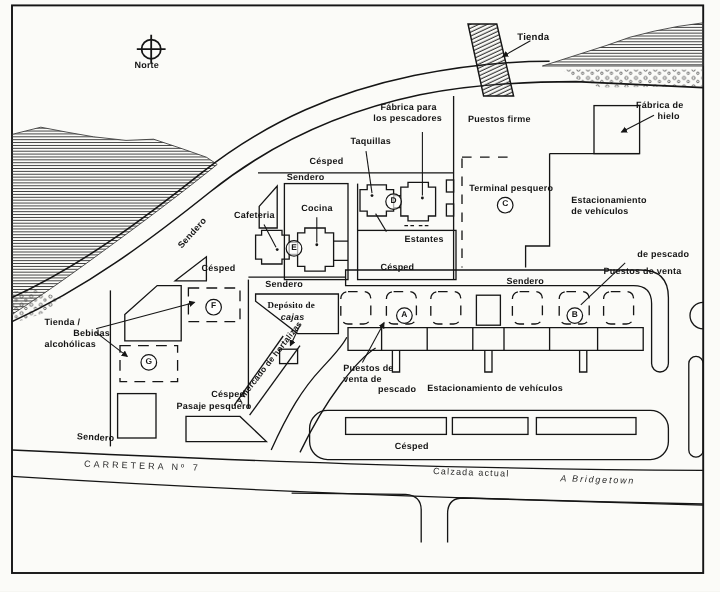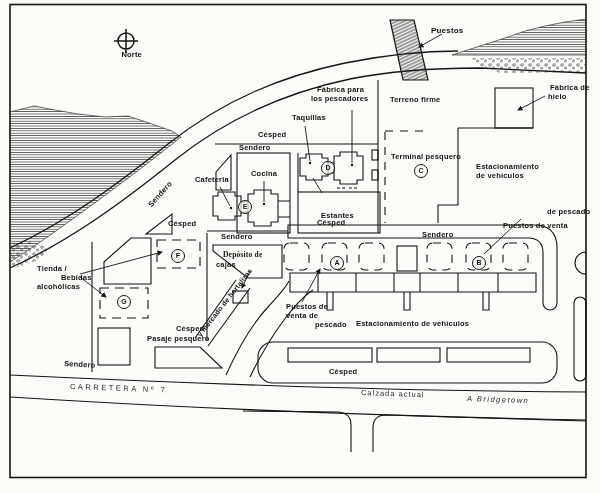--- a/index.html
+++ b/index.html
@@ -12,21 +12,21 @@
   .rot48{transform:rotate(-48deg);transform-origin:left center;}
   .rot52{transform:rotate(-52deg);transform-origin:left center;}
   .rot2{transform:rotate(2deg);transform-origin:left center;}
   .rot3{transform:rotate(3deg);transform-origin:left center;}
   .carretera{font-weight:normal;letter-spacing:2.5px;font-size:7.5px;color:#2a2a2a;}
   .calzada{font-weight:normal;letter-spacing:1px;font-size:7.5px;color:#2a2a2a;}
   .bridgetown{font-weight:normal;font-style:italic;letter-spacing:1.5px;font-size:7.5px;color:#2a2a2a;}
   .marker{position:absolute;width:12px;height:12px;border:1px solid #141414;border-radius:50%;
           font:bold 7px "Liberation Sans",sans-serif;color:#141414;text-align:center;
           line-height:12px;background:rgba(255,255,255,.65);}
-  .ctr{text-align:right;}
+  .ctr{text-align:left;}
 </style>
 </head>
 <body>
 
 <div id="stage">
 
 <svg id="plan-svg" width="600" height="493" viewBox="0 0 600 493">
   <defs>
     <pattern id="hl" width="5" height="2.4" patternUnits="userSpaceOnUse">
       <path d="M0,1.2 H5" stroke="#3a3a3a" stroke-width="0.8"></path>
@@ -157,57 +157,57 @@
         <circle cx="231" cy="208" r="1.2" fill="#151515" stroke="none"></circle>
     <path d="M80,274 L162,252" marker-end="url(#ah)"></path>
     <path d="M80,277 L106,297" marker-end="url(#ah)"></path>
     <path d="M521,219 L484,254"></path>
     <path d="M302,302 L320,269" marker-end="url(#ah)"></path>
     <path d="M250,271 L242,288" marker-end="url(#ah)"></path>
   </g>
 </svg>
 
 <div class="lbl ctr" style="left:112px;top:51px;width:30px;">Norte</div>
-<div class="lbl big" style="left:431px;top:27px;">Puestos</div>
-
-<div class="lbl" style="left:530px;top:84px;margin-left:20px;">Fábrica de</div>
+<div class="lbl big" style="left:431px;top:27px;">Tienda</div>
+
+<div class="lbl" style="left:530px;top:84px;">Fábrica de</div>
 <div class="lbl" style="left:548px;top:93px;">hielo</div>
 
-<div class="lbl" style="left:390px;top:96px;">Terreno firme</div>
+<div class="lbl" style="left:390px;top:96px;">Puestos firme</div>
 
 <div class="lbl" style="left:317px;top:86px;">Fábrica para</div>
 <div class="lbl" style="left:311px;top:95px;">los pescadores</div>
 
 <div class="lbl" style="left:292px;top:114px;text-align:right;">Taquillas</div>
 <div class="lbl" style="left:391px;top:153px;">Terminal pesquero</div>
 
 <div class="lbl" style="left:476px;top:163px;">Estacionamiento</div>
 <div class="lbl" style="left:476px;top:172px;">de vehículos</div>
 
 <div class="lbl" style="left:503px;top:199px;margin-top:23px;">Puestos de venta</div>
-<div class="lbl" style="left:508px;top:208px;padding-left:39px;">de pescado</div>
+<div class="lbl" style="left:492px;top:208px;padding-left:39px;">de pescado</div>
 
 <div class="lbl" style="left:195px;top:176px;">Cafeteria</div>
 <div class="lbl" style="left:251px;top:170px;">Cocina</div>
-<div class="lbl" style="left:321px;top:196px;margin-top:16px;">Estantes</div>
+<div class="lbl" style="left:337px;top:196px;">Estantes</div>
 
 <div class="lbl" style="left:258px;top:131px;">Césped</div>
 <div class="lbl" style="left:168px;top:220px;">Césped</div>
 <div class="lbl" style="left:317px;top:219px;">Césped</div>
 <div class="lbl" style="left:176px;top:325px;">Césped</div>
 <div class="lbl" style="left:329px;top:368px;">Césped</div>
 
 <div class="lbl rot48" style="left:150px;top:202px;">Sendero</div>
 <div class="lbl" style="left:239px;top:144px;">Sendero</div>
 <div class="lbl" style="left:221px;top:233px;">Sendero</div>
 <div class="lbl" style="left:422px;top:231px;">Sendero</div>
 <div class="lbl rot3" style="left:64px;top:360px;">Sendero</div>
 
 <div class="lbl" style="left:223px;top:251px;font-family:Liberation Serif, serif;">Depósito de</div>
-<div class="lbl" style="left:216px;top:261px;">cajas</div>
+<div class="lbl" style="left:234px;top:261px;font-style:italic;">cajas</div>
 
 <div class="lbl" style="left:37px;top:265px;">Tienda /</div>
 <div class="lbl" style="left:37px;top:274px;margin-left:24px;">Bebidas</div>
 <div class="lbl" style="left:37px;top:283px;">alcohólicas</div>
 
 <div class="lbl rot52" style="left:199px;top:332px;font-size:7px;">y mercado de hortalizas</div>
 <div class="lbl" style="left:147px;top:335px;">Pasaje pesquero</div>
 
 <div class="lbl" style="left:286px;top:303px;">Puestos de</div>
 <div class="lbl" style="left:286px;top:312px;">venta de</div>

